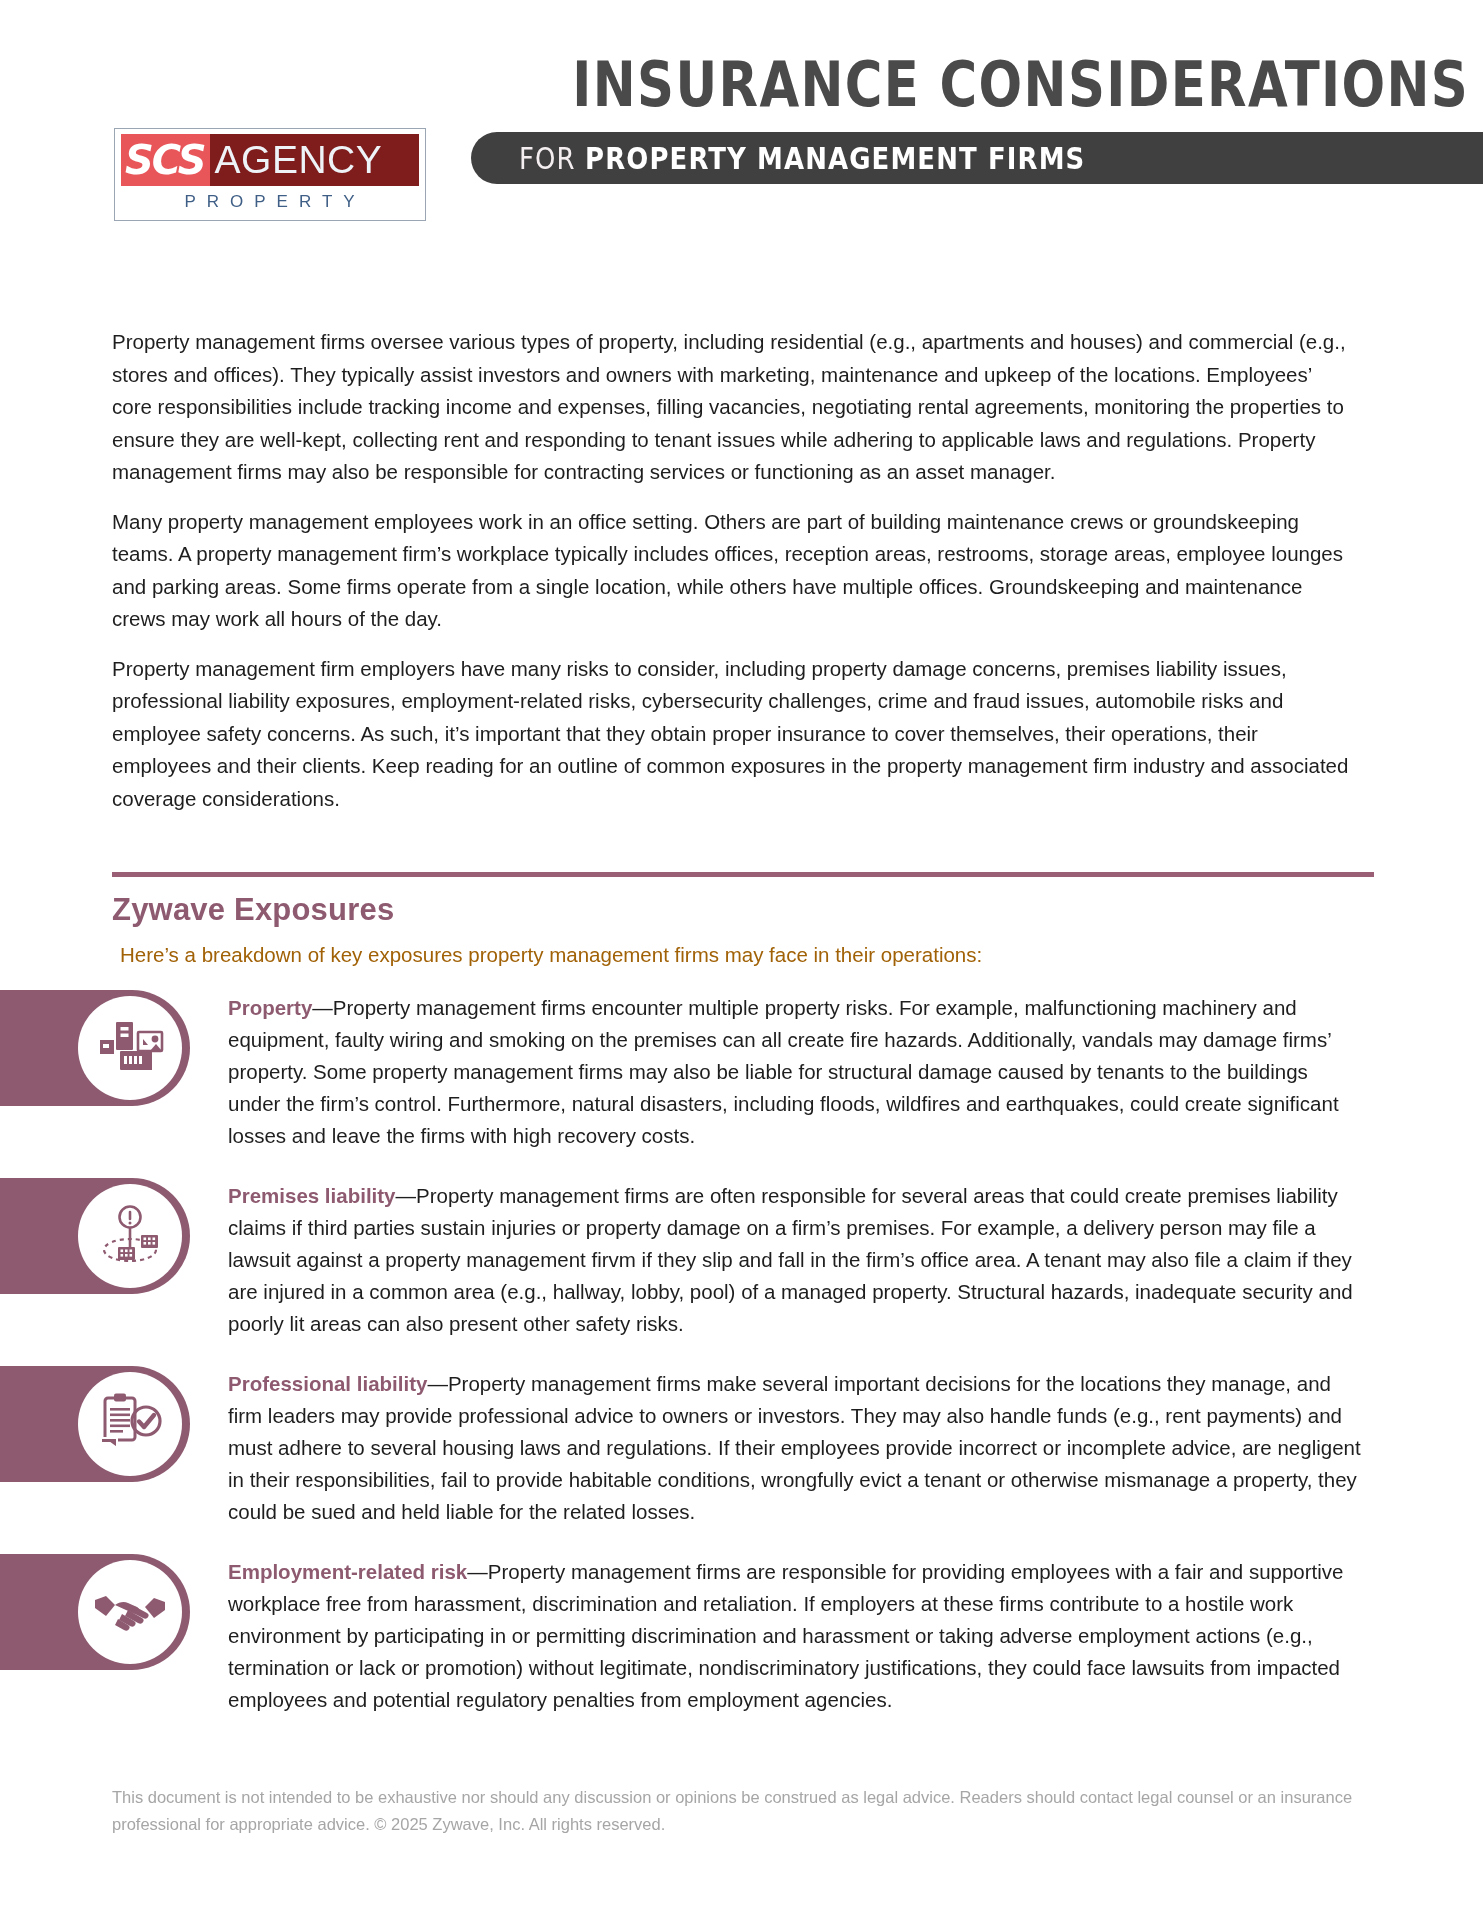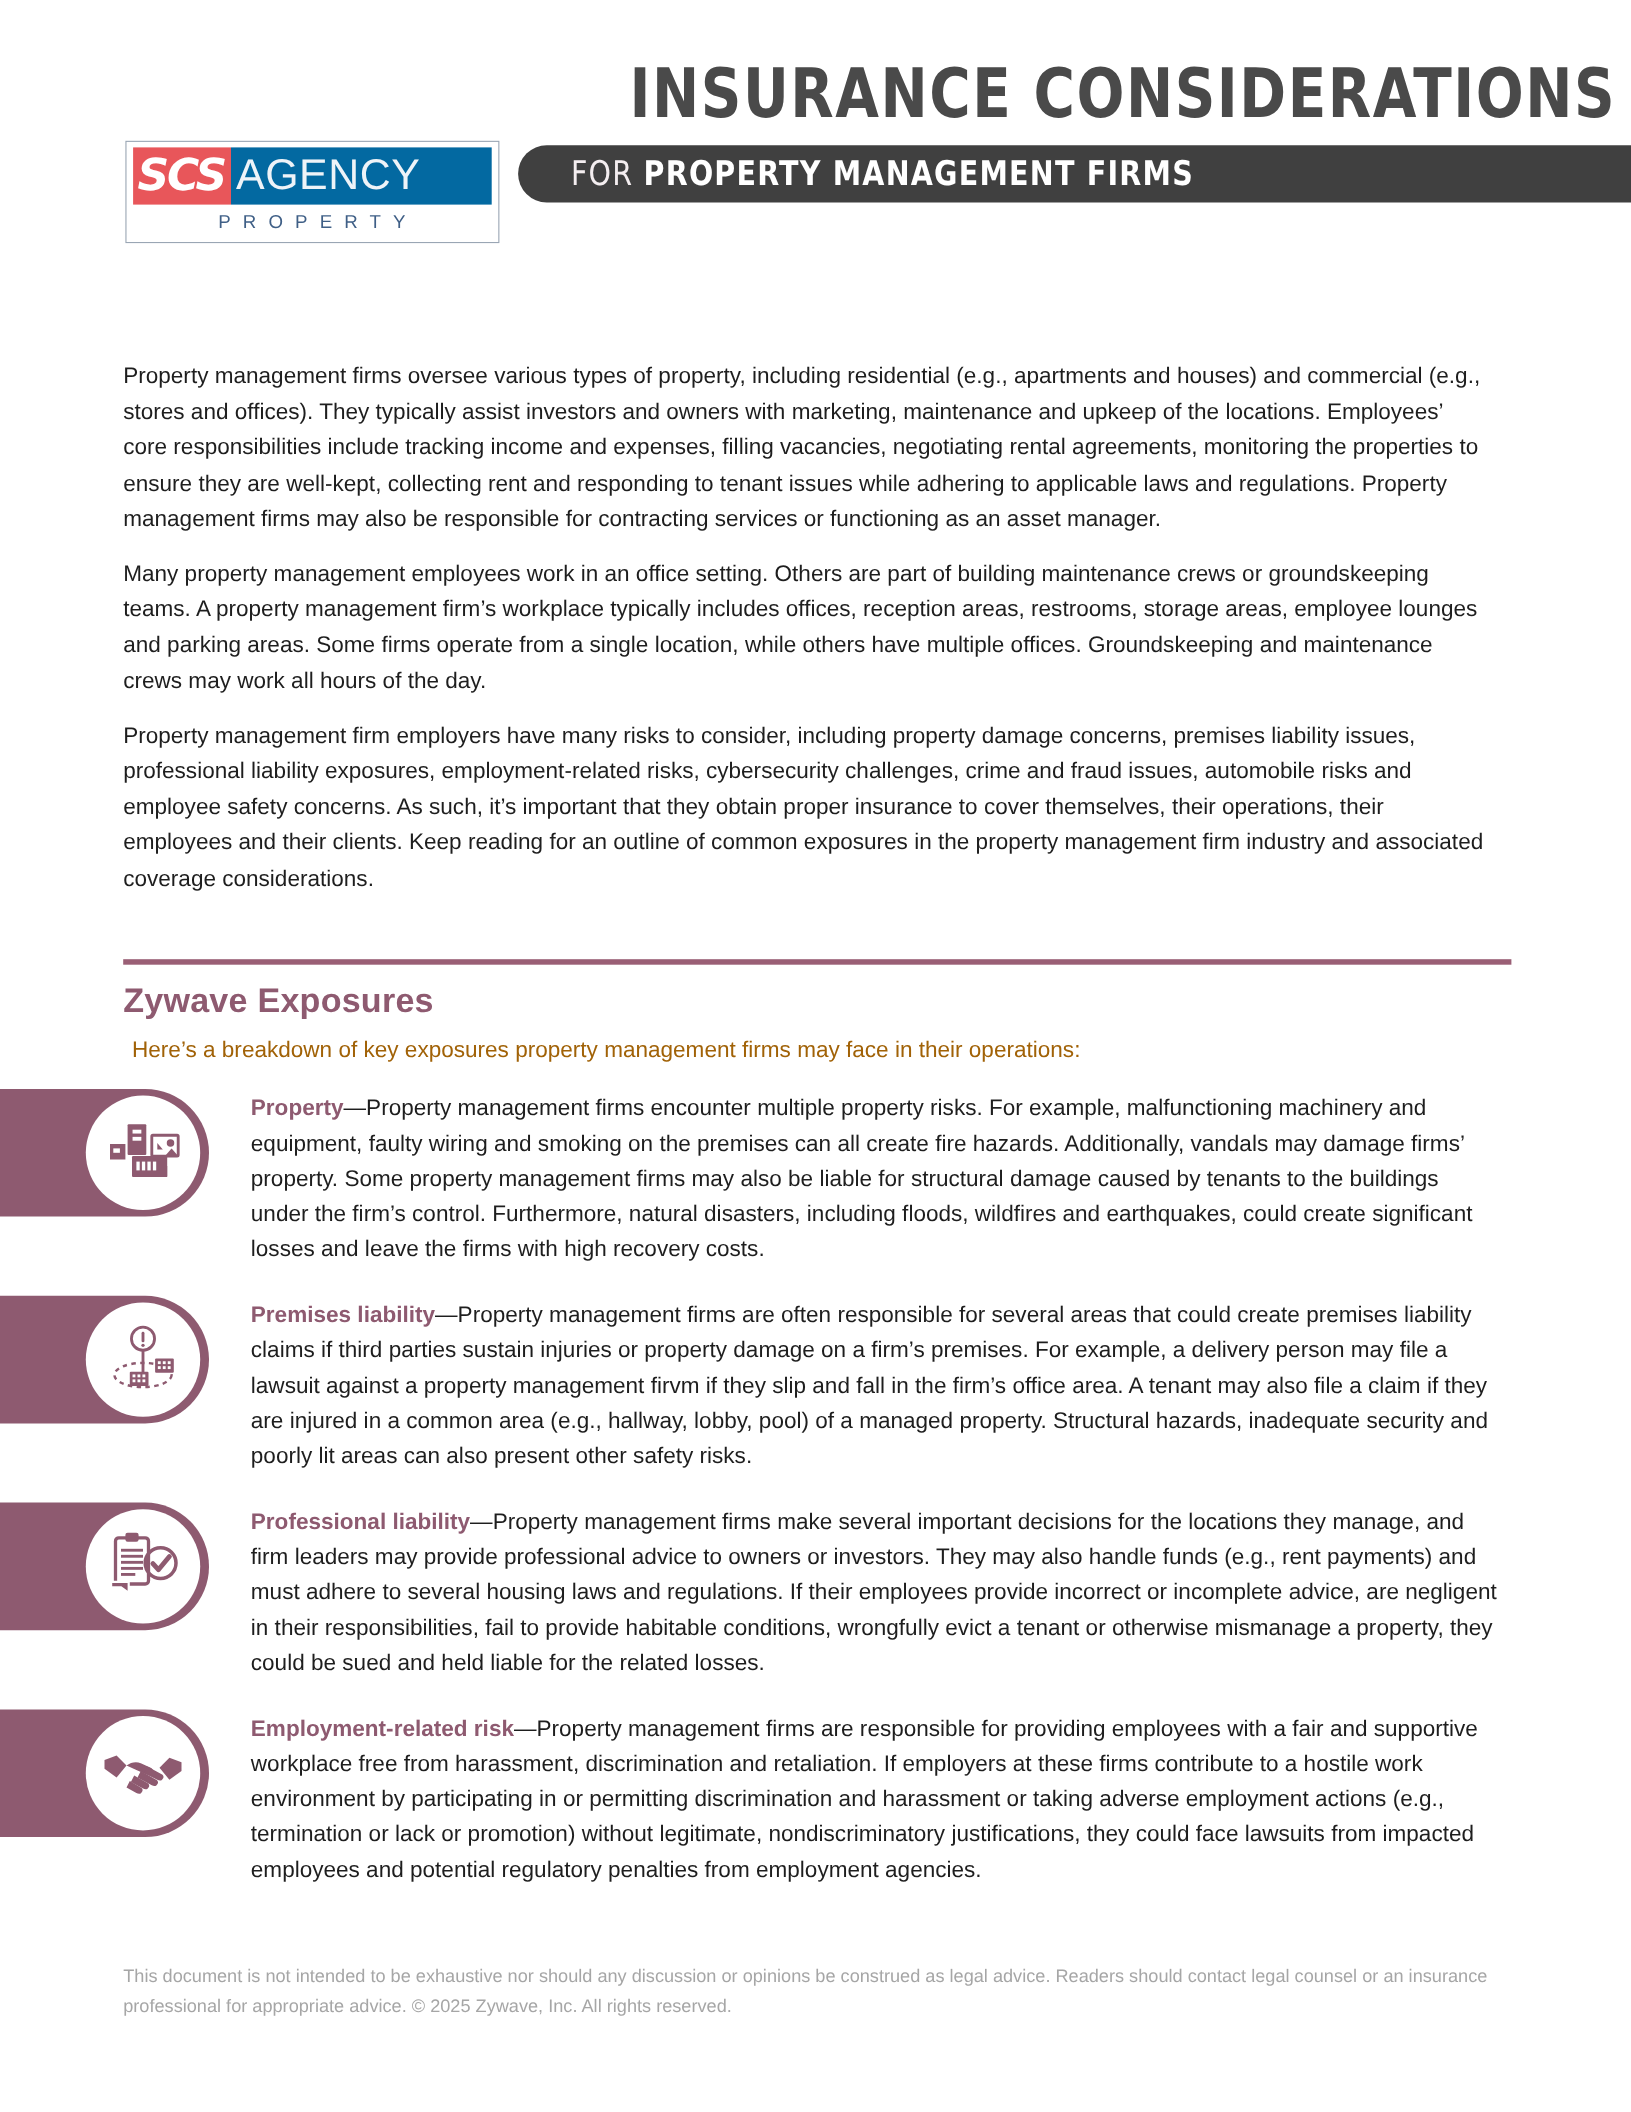--- a/index.html
+++ b/index.html
@@ -20,21 +20,21 @@
   
   .header {
     position: relative;
     height: 225px;
   }
 
   .logo-box {
     position: absolute;
     left: 114px;
     top: 128px;
-    width: 340px;
+    width: 312px;
     height: 93px;
     border: 1px solid #9aa6b4;
     background: #ffffff;
     display: flex;
     flex-direction: column;
     align-items: stretch;
     padding: 5px 6px 4px 6px;
   }
   .logo-top {
     display: flex;
@@ -45,21 +45,21 @@
     color: #ffffff;
     font-family: "DejaVu Sans", sans-serif;
     font-weight: bold;
     font-size: 40px;
     letter-spacing: -2px;
     line-height: 52px;
     padding: 0 5px 0 4px;
     font-style: italic;
   }
   .logo-agency {
-    background: #0369a1;
+    background: #7f1d1d;
     color: #eef3f8;
     font-family: "Liberation Sans", sans-serif;
     font-size: 39px;
     line-height: 52px;
     padding: 0 7px 0 5px;
     letter-spacing: 0.5px;
     flex: 1;
   }
   .logo-bottom {
     margin-top: 6px;

